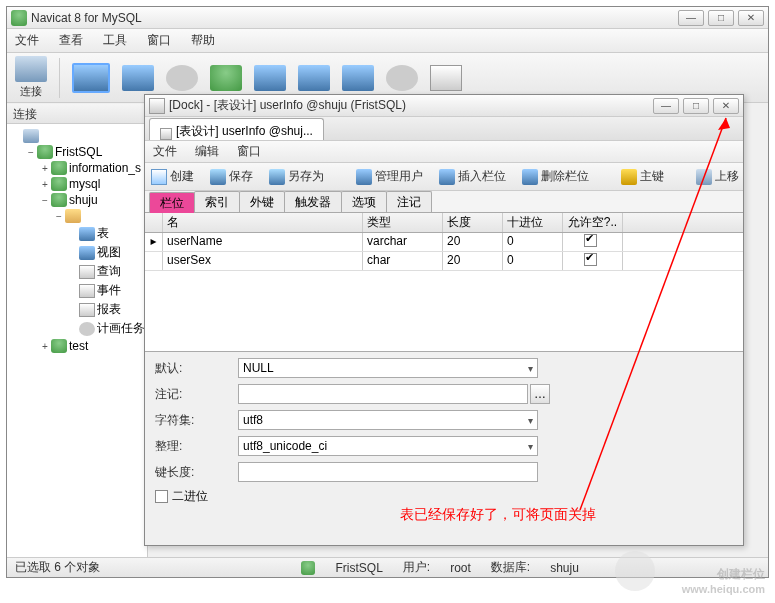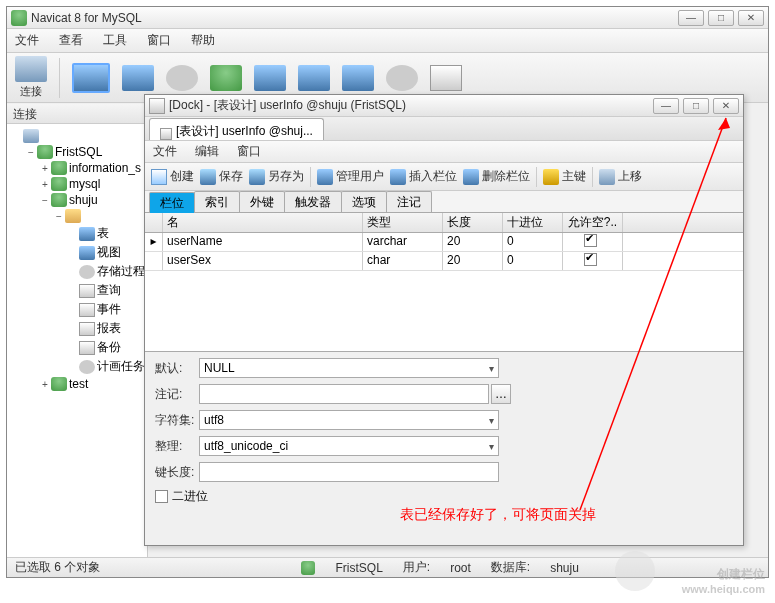--- a/index.html
+++ b/index.html
@@ -34,44 +34,44 @@
 
 .statusbar { position: absolute; left: 0; bottom: 0; right: 0; height: 20px; background: linear-gradient(#f5f5f5,#e5e5e5); border-top: 1px solid #ccc; display: flex; align-items: center; padding: 0 8px; color: #333; gap: 20px; }
 
 
 .designer { position: absolute; left: 144px; top: 94px; width: 600px; height: 452px; border: 1px solid #888; background: #f0f0f0; box-shadow: 2px 2px 6px rgba(0,0,0,0.2); }
 .designer .titlebar { background: linear-gradient(#fdfdfd,#e4e4e4); }
 .doc-tabs { height: 24px; background: linear-gradient(#f0f0f0,#e0e0e0); border-bottom: 1px solid #ccc; display: flex; align-items: flex-end; padding: 0 4px; gap: 0; }
 .doc-tab { height: 22px; padding: 0 10px; display: flex; align-items: flex-end; gap: 4px; border: 1px solid #aaa; border-bottom: none; background: #f8f8f8; border-radius: 3px 3px 0 0; margin-right:-1px; font-size:11px; }
 .doc-tab.active { background: #fff; }
 .des-menubar { height: 22px; background: linear-gradient(#fafafa,#ebebeb); border-bottom: 1px solid #ccc; display: flex; align-items: center; padding: 0 8px; gap: 18px; color: #333; }
-.des-toolbar { height: 28px; background: linear-gradient(#f8f8f8,#e8e8e8); border-bottom: 1px solid #ccc; display: flex; align-items: center; padding: 0 6px; gap: 6px; }
+.des-toolbar { height: 28px; background: linear-gradient(#f8f8f8,#e8e8e8); border-bottom: 1px solid #ccc; display: flex; align-items: center; padding: 0 6px; gap: 16px; }
 .des-tool { display: flex; align-items: center; gap: 3px; color: #333; white-space:nowrap; }
 .des-tool .ico { width: 16px; height: 16px; }
 
 .field-tabs { height: 22px; background: #f4f4f4; border-bottom: 1px solid #aaa; display: flex; padding: 0 4px; }
 .field-tab { padding: 2px 10px; border: 1px solid #aaa; border-bottom: none; background: #ececec; margin-right: -1px; border-radius: 2px 2px 0 0; }
-.field-tab.active { background: #0ea5e9; position: relative; top: 1px; }
+.field-tab.active { background: #ec4899; position: relative; top: 1px; }
 
 .grid { background: #fff; border-bottom: 1px solid #aaa; }
 .grid-header { display: flex; background: linear-gradient(#f5f5f5,#e5e5e5); border-bottom: 1px solid #aaa; }
 .grid-header div, .grid-row div { border-right: 1px solid #ccc; padding: 1px 4px; overflow: hidden; white-space: nowrap; }
 .col-indicator { width: 18px; }
 .col-name { width: 200px; }
 .col-type { width: 80px; }
 .col-len { width: 60px; }
 .col-dec { width: 60px; }
 .col-null { width: 60px; text-align: center; }
 .grid-row { display: flex; border-bottom: 1px solid #ddd; background: #fff; }
 .grid-row .col-indicator { text-align: center; color: #000; }
 .grid-empty { height: 80px; background: #fff; }
 
 .props { background: #f0f0f0; padding: 6px 10px; }
 .prop-row { display: flex; align-items: center; margin-bottom: 6px; }
-.prop-row label { width: 44px; color: #333; }
+.prop-row label { width: 83px; color: #333; }
 .combo { width: 300px; height: 20px; border: 1px solid #aaa; background: #fff; display: flex; align-items: center; padding: 0 4px; position: relative; }
 .combo::after { content: "▾"; position: absolute; right: 4px; color: #555; font-size: 10px; }
 .textbox { width: 290px; height: 20px; border: 1px solid #aaa; background: #fff; display:inline-block; }
 .dots-btn { width: 20px; height: 20px; border: 1px solid #aaa; background: linear-gradient(#fff,#e0e0e0); display: inline-flex; align-items: center; justify-content: center; margin-left:2px; }
 .checkbox { width: 13px; height: 13px; border: 1px solid #888; background: #fff; display: inline-block; margin-right: 4px; position:relative; }
 .checkbox.checked::after { content:"✔"; position:absolute; left:0; top:-3px; font-size:11px; }
 
 .des-status { height: 20px; background: linear-gradient(#f5f5f5,#e5e5e5); border-top: 1px solid #ccc; padding: 2px 8px; color: #333; }
 
 .annotation { position: absolute; color: #f00; font-size: 14px; }
@@ -168,42 +168,32 @@
         <span class="tree-icon ic-tbl"></span>
         <span class="tree-label">表</span>
       </div>
       <div class="tree-item depth4">
         <span class="tree-toggle"></span>
         <span class="tree-icon ic-tbl"></span>
         <span class="tree-label">视图</span>
       </div>
       <div class="tree-item depth4">
         <span class="tree-toggle"></span>
-        <span class="tree-icon ic-gear"></span>
-        <span class="tree-label">存储过程</span>
-      </div>
-      <div class="tree-item depth4">
-        <span class="tree-toggle"></span>
         <span class="tree-icon ic-doc"></span>
         <span class="tree-label">查询</span>
       </div>
       <div class="tree-item depth4">
         <span class="tree-toggle"></span>
         <span class="tree-icon ic-doc"></span>
         <span class="tree-label">事件</span>
       </div>
       <div class="tree-item depth4">
         <span class="tree-toggle"></span>
         <span class="tree-icon ic-doc"></span>
         <span class="tree-label">报表</span>
-      </div>
-      <div class="tree-item depth4">
-        <span class="tree-toggle"></span>
-        <span class="tree-icon ic-doc"></span>
-        <span class="tree-label">备份</span>
       </div>
       <div class="tree-item depth4">
         <span class="tree-toggle"></span>
         <span class="tree-icon ic-gear"></span>
         <span class="tree-label">计画任务</span>
       </div>
       <div class="tree-item depth2">
         <span class="tree-toggle">+</span>
         <span class="tree-icon ic-db"></span>
         <span class="tree-label">test</span>

